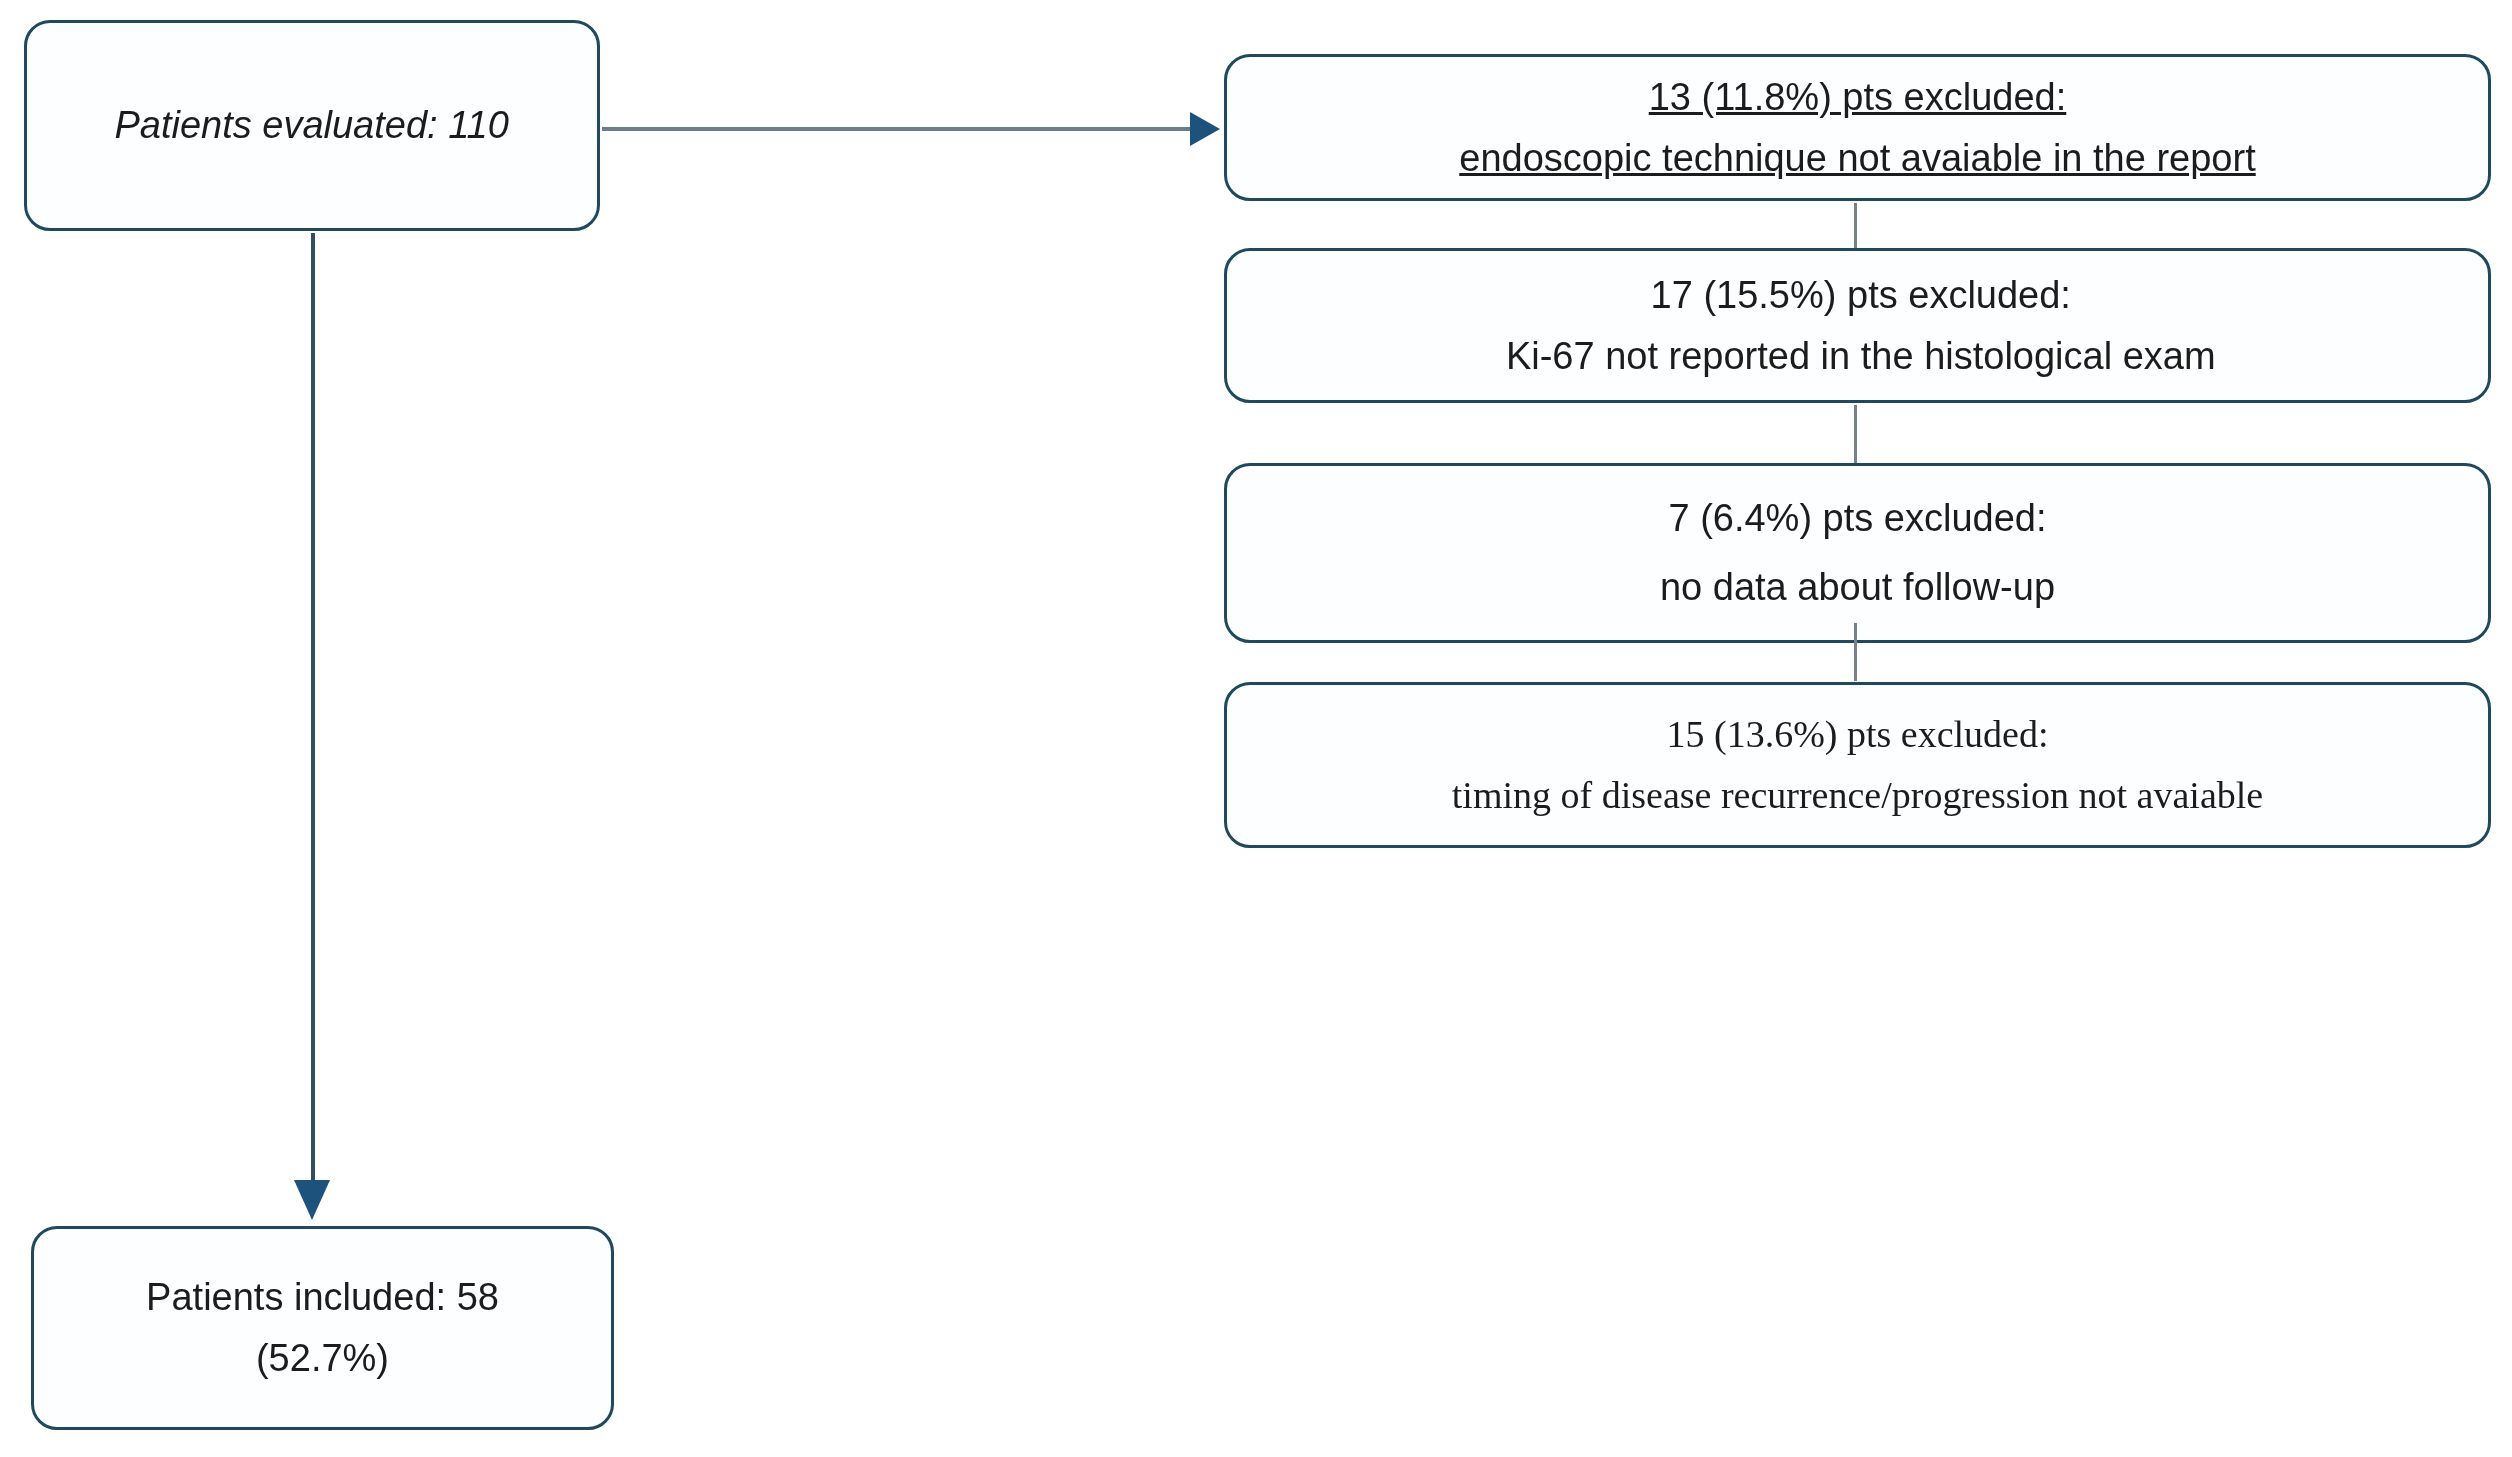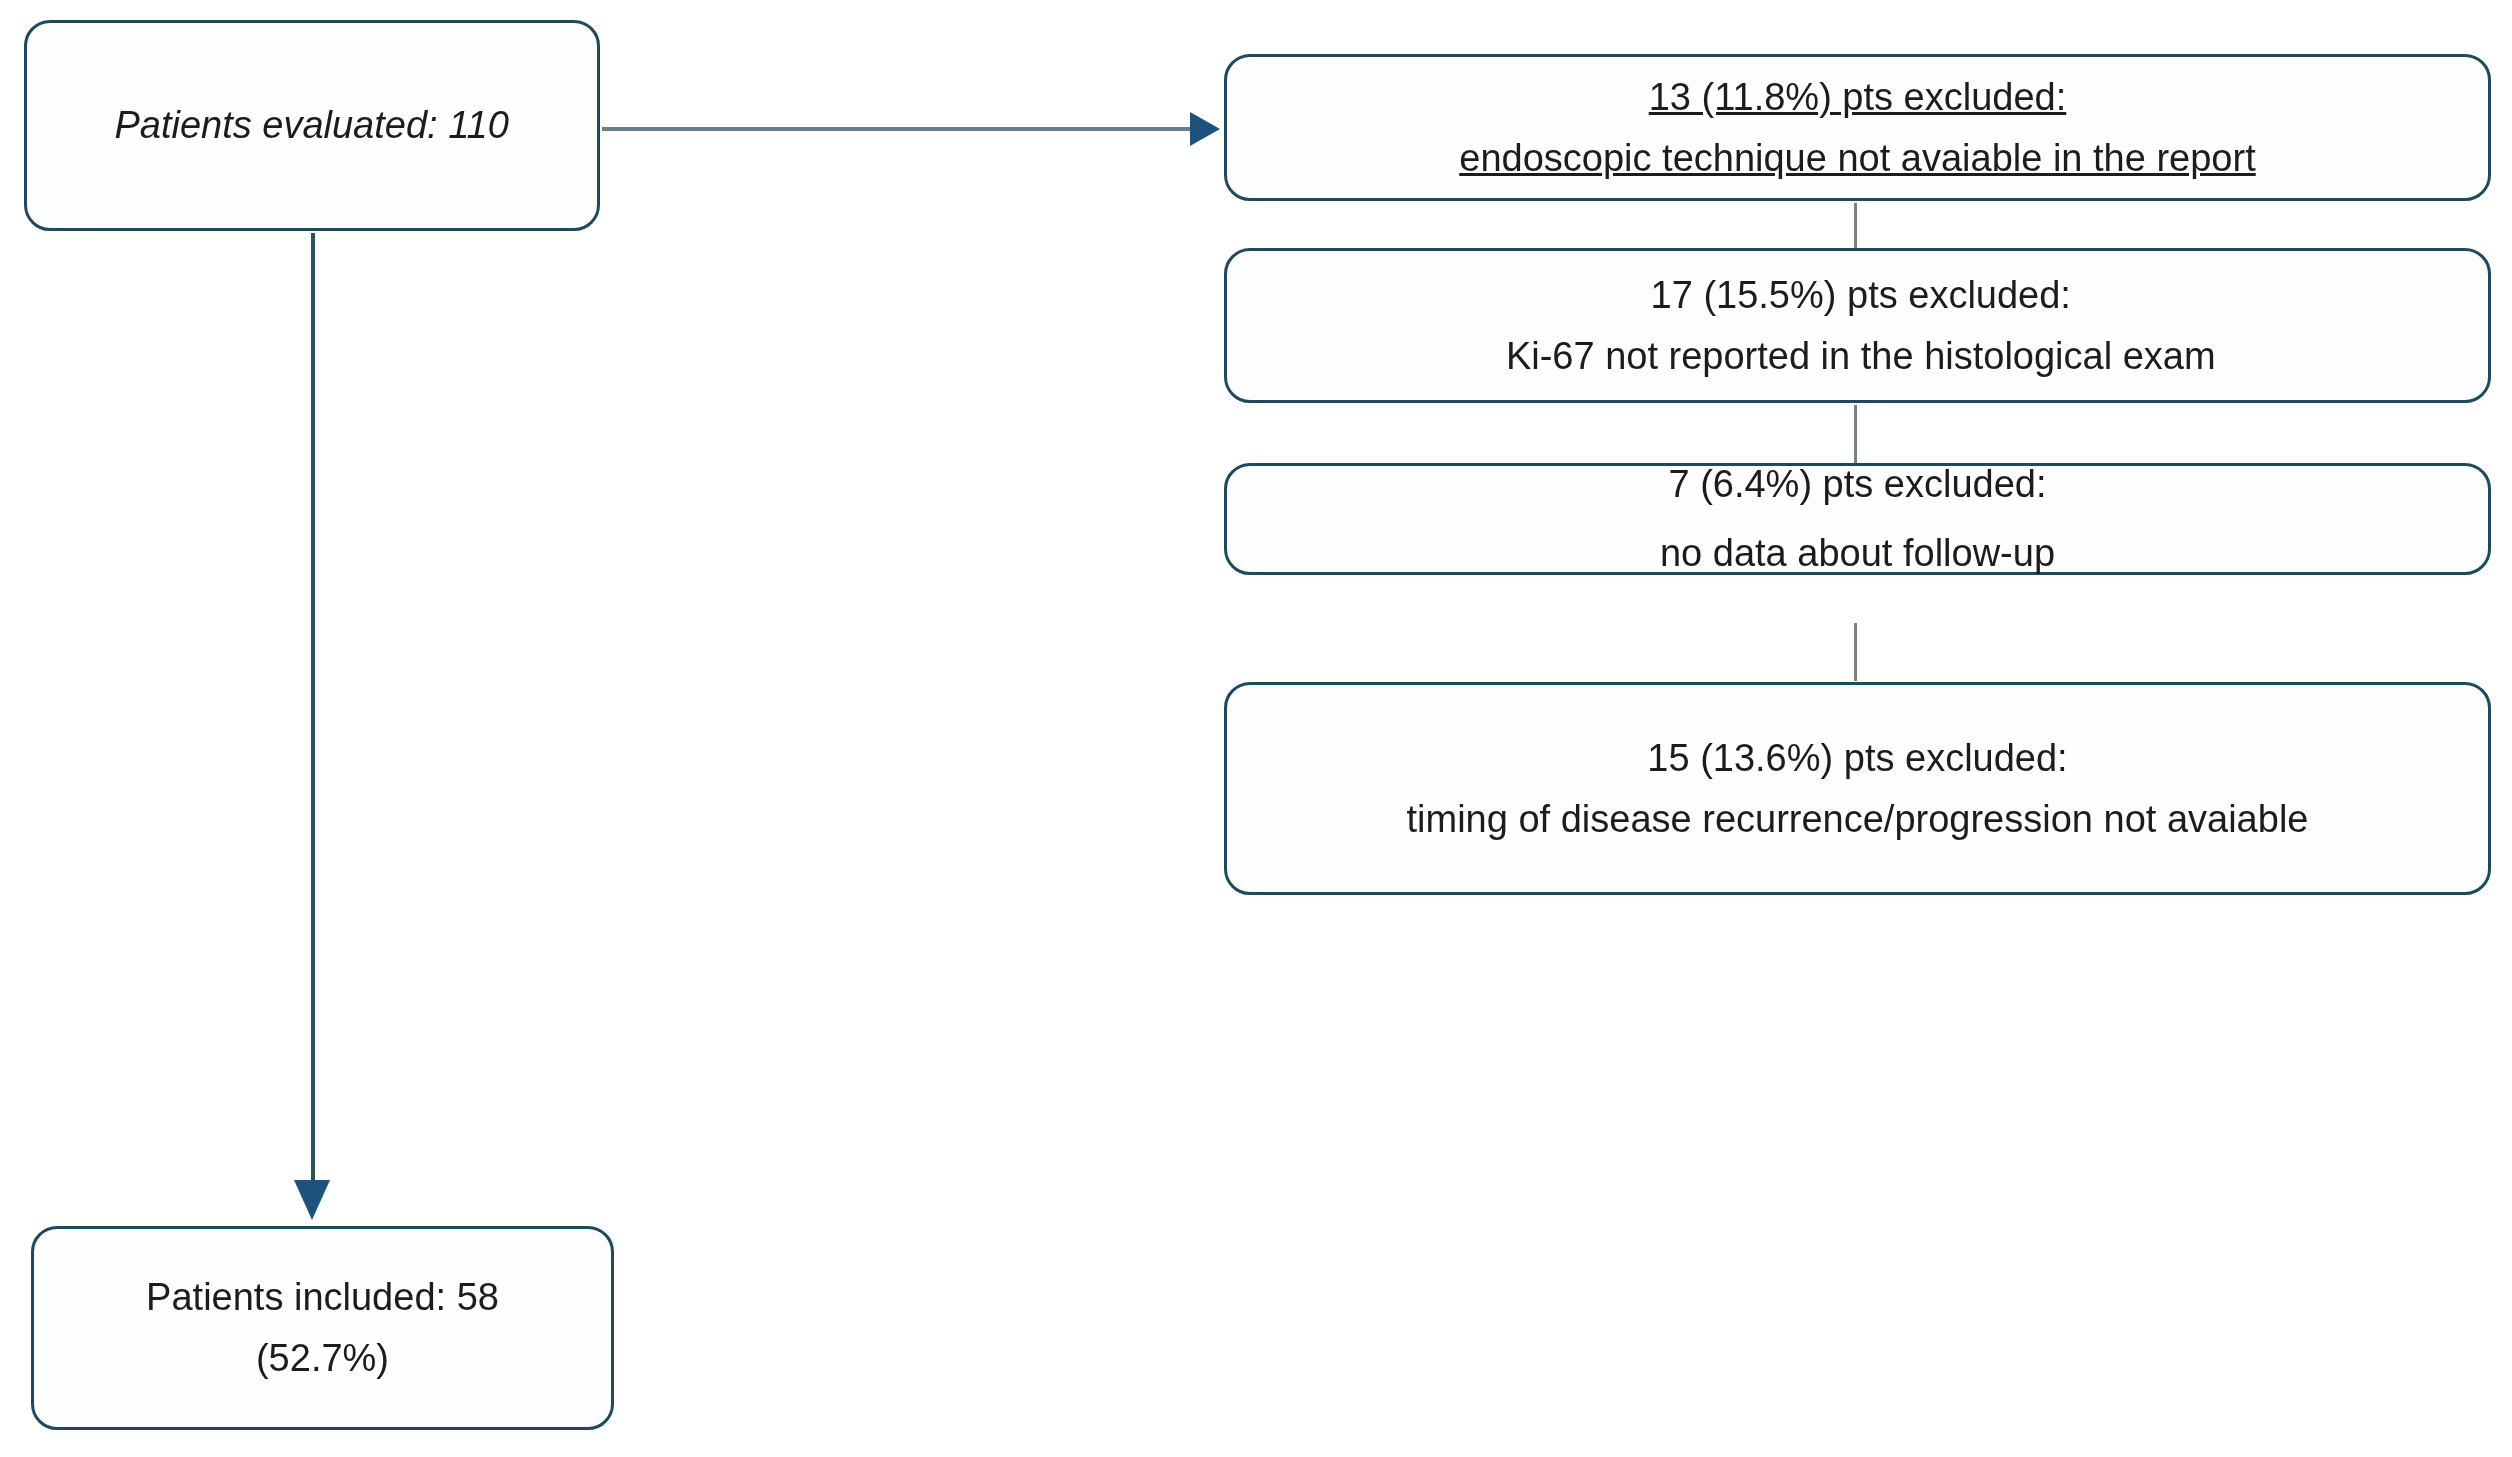--- a/index.html
+++ b/index.html
@@ -39,22 +39,22 @@
     line-height:1.6;
     padding:0 17.5px;
   }
   
   .node-evaluated{left:23.6px;top:20px;width:576px;height:211px;font-style:italic;}
   .node-included{left:31px;top:1226px;width:583px;height:204px;}
   
   .node-excl{left:1224px;width:1267px;}
   .node-excl-1{top:54px;height:147px;text-decoration:underline;}
   .node-excl-2{top:248px;height:155px;padding-left:24px;}
-  .node-excl-3{top:463px;height:112px;gap:8px;}
-  .node-excl-4{top:682px;height:213px;}
+  .node-excl-3{top:463px;height:180px;gap:8px;}
+  .node-excl-4{top:682px;height:166px;font-family:Liberation Serif, serif;}
   
   .h-arrow-line{
     position:absolute;
     left:602px;top:127px;
     width:589px;height:3.5px;
     background:var(--h-line);
   }
   .h-arrowhead{
     position:absolute;
     left:1190px;top:112px;

